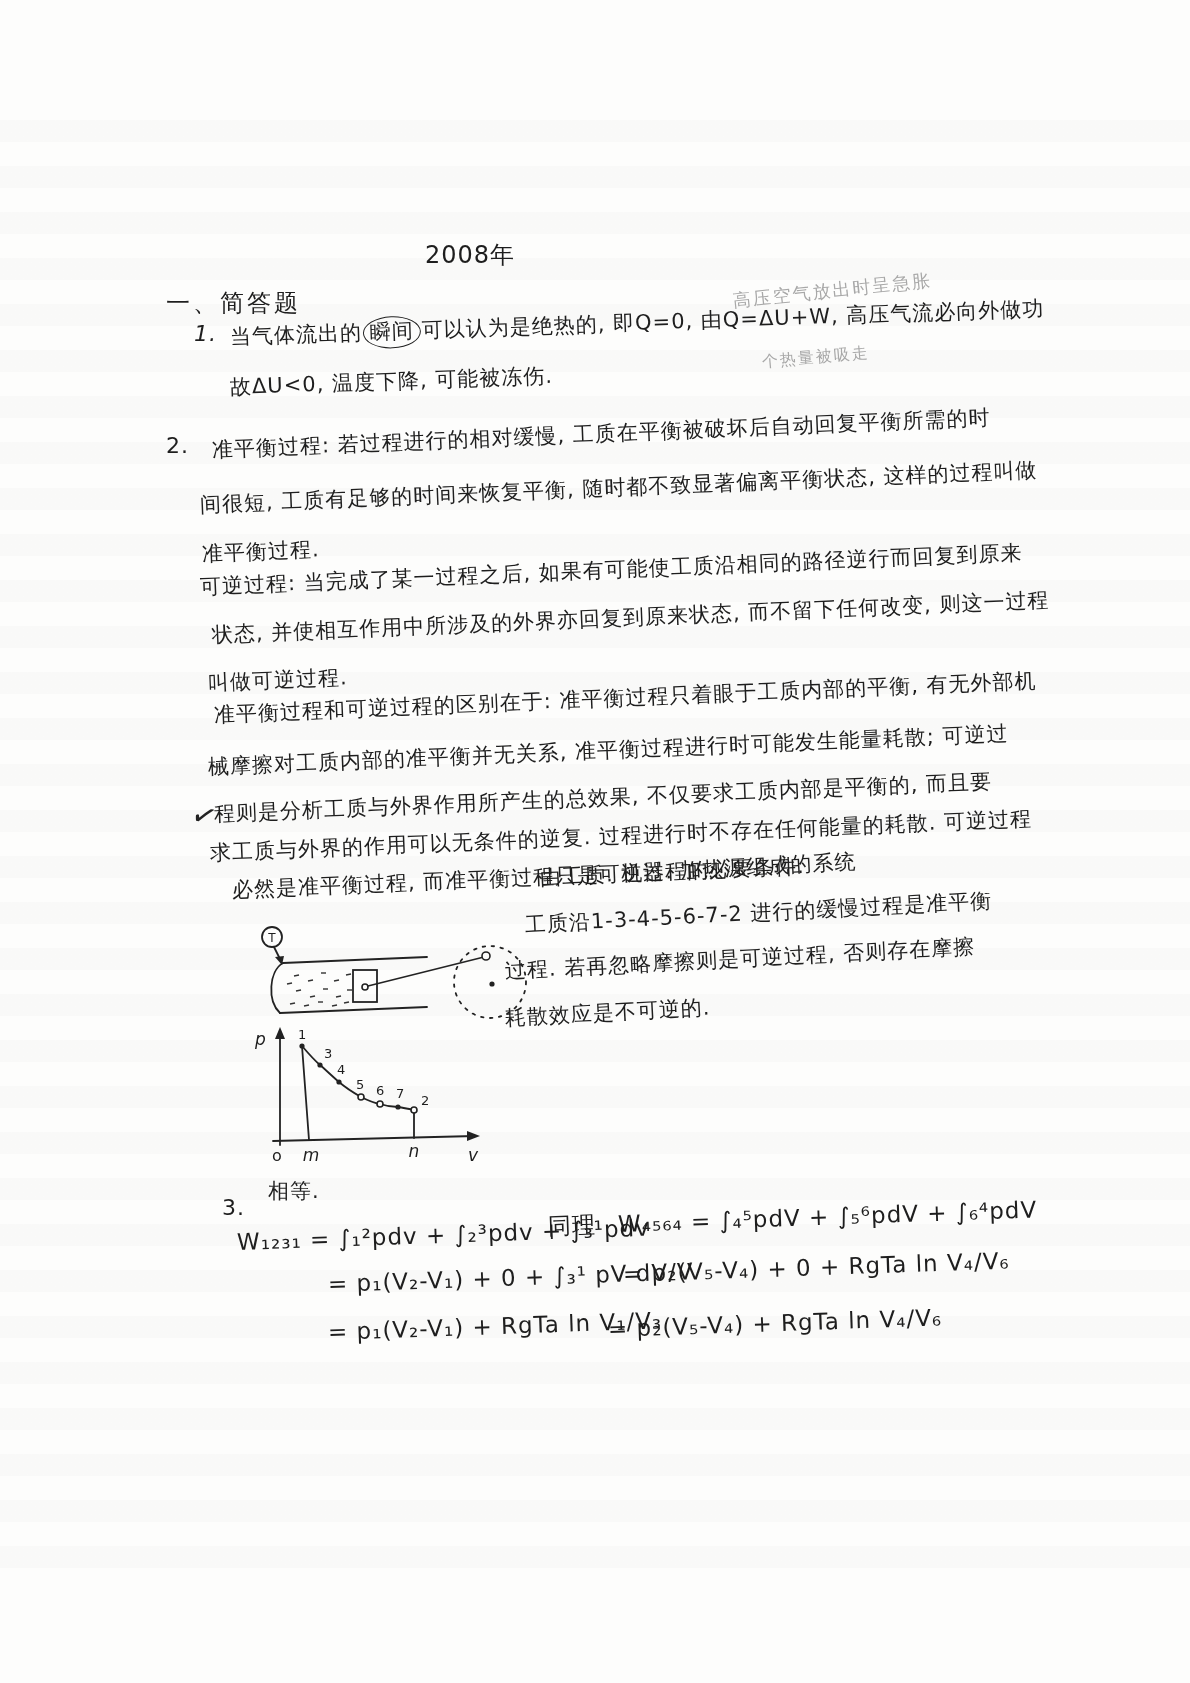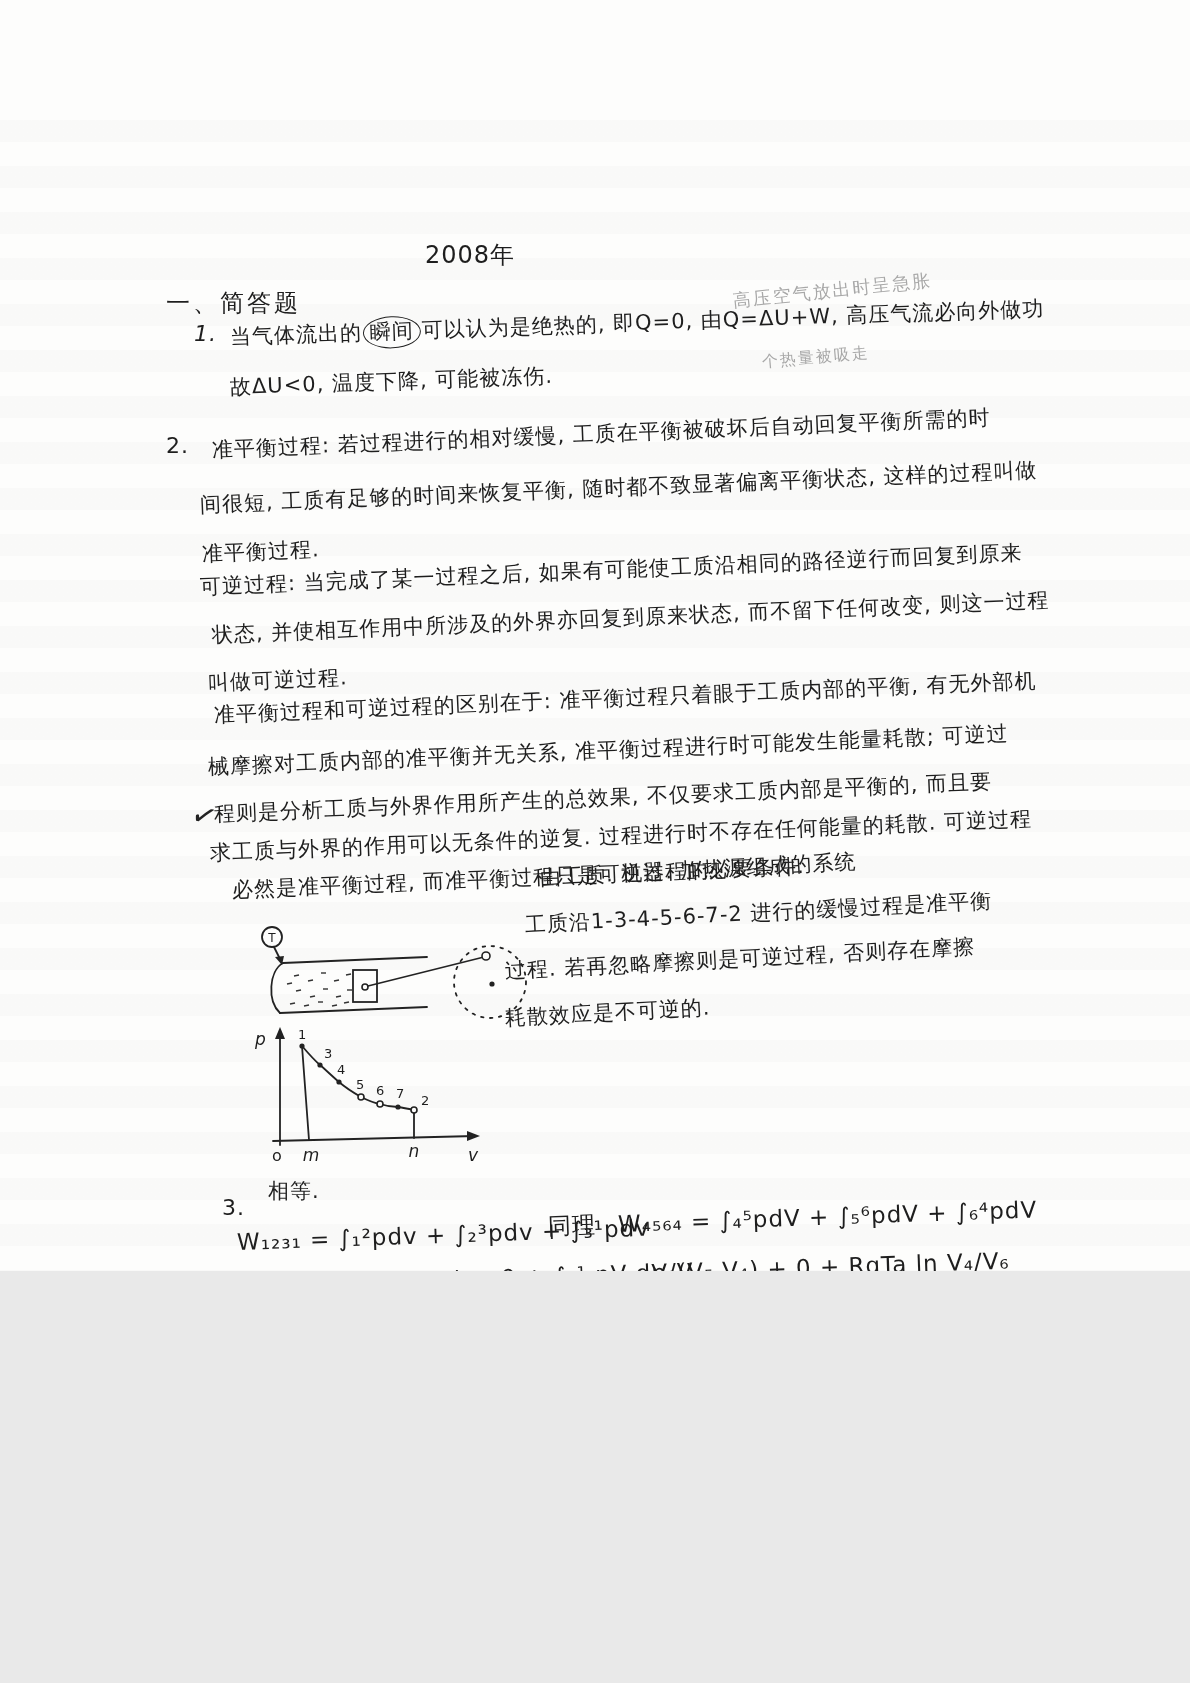--- a/index.html
+++ b/index.html
@@ -1,18 +1,18 @@
 <!DOCTYPE html>
 <html><head>
 <meta charset="utf-8">
 <style>
   html,body{margin:0;padding:0;background:#e9e9e9;}
   .page{
     position:relative;
-    width:1190px;height:1271px;
+    width:1190px;height:1683px;
     background:#fdfdfc;
     overflow:hidden;
     font-family:"DejaVu Sans","Liberation Sans",sans-serif;
     color:#1f1f1f;
   }
   .scan-stripes{
     position:absolute;left:0;top:120px;width:100%;height:1450px;
     background:repeating-linear-gradient(
       to bottom,
       rgba(0,0,0,0.015) 0px, rgba(0,0,0,0.015) 22px,

